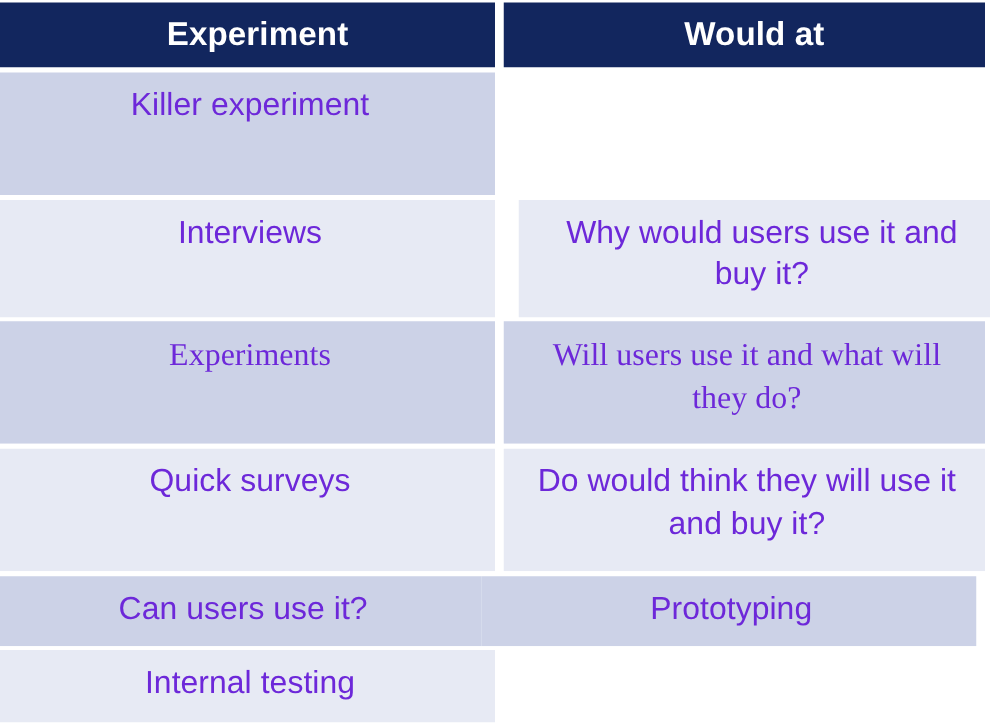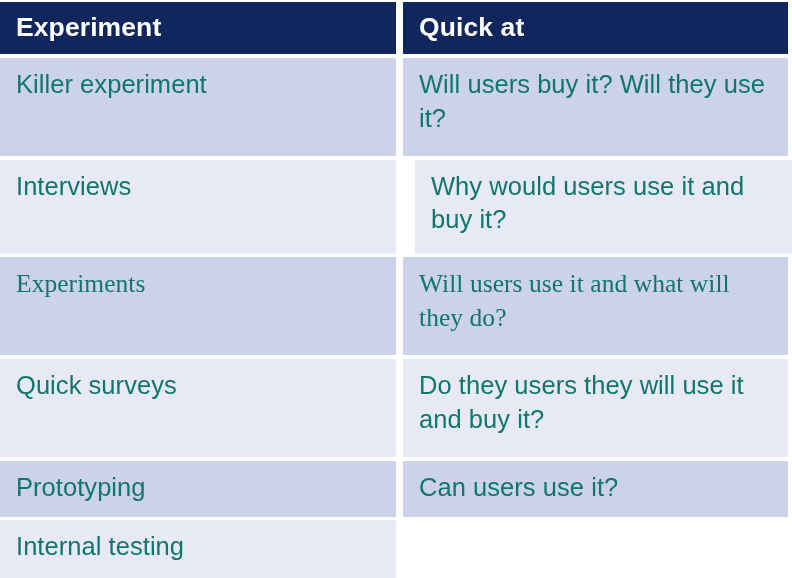--- a/index.html
+++ b/index.html
@@ -41,20 +41,21 @@
   .cell {
     box-sizing: border-box;
     display: flex;
     align-items: flex-start;
     overflow: hidden;
   }
 
   .cell-inner {
     display: block;
     width: 100%;
+    text-align: center;
   }
 
   
   .col-left {
     width: 396px;
     min-width: 396px;
     max-width: 396px;
     margin-right: 7px;
   }
   .col-right {
@@ -82,21 +83,21 @@
     line-height: 1.1;
     letter-spacing: 0.1px;
   }
 
   
   .body-row .cell {
     padding: 10px 12px 6px 16px;
     height: 100%;
   }
   .body-row .cell-inner {
-    color: #0f766e;
+    color: #6d28d9;
     font-size: 25.5px;
     line-height: 1.33;
     font-weight: normal;
     letter-spacing: 0.05px;
   }
 
   .shade-dark .cell { background: #ccd2e7; }
   .shade-light .cell { background: #e7eaf4; }
 
   .r1 { height: 102px; }
@@ -112,31 +113,28 @@
 <body>
 
 <div id="table-wrap">
   <div class="table">
 
     <div class="row header-row">
       <div class="cell col-left">
         <span class="cell-inner">Experiment</span>
       </div>
       <div class="cell col-right">
-        <span class="cell-inner">Quick at</span>
+        <span class="cell-inner">Would at</span>
       </div>
     </div>
     <div class="gap"></div>
 
     <div class="row body-row shade-dark r1">
       <div class="cell col-left">
         <span class="cell-inner">Killer experiment</span>
-      </div>
-      <div class="cell col-right">
-        <span class="cell-inner">Will users buy it? Will they use it?</span>
       </div>
     </div>
     <div class="gap"></div>
 
     <div class="row body-row shade-light r2">
       <div class="cell col-left">
         <span class="cell-inner">Interviews</span>
       </div>
       <div class="cell col-right">
         <span class="cell-inner">Why would users use it and buy it?</span>
@@ -152,31 +150,31 @@
         <span class="cell-inner">Will users use it and what will they do?</span>
       </div>
     </div>
     <div class="gap"></div>
 
     <div class="row body-row shade-light r4">
       <div class="cell col-left">
         <span class="cell-inner">Quick surveys</span>
       </div>
       <div class="cell col-right">
-        <span class="cell-inner">Do they users they will use it and buy it?</span>
+        <span class="cell-inner">Do would think they will use it and buy it?</span>
       </div>
     </div>
     <div class="gap"></div>
 
     <div class="row body-row shade-dark r5">
+      <div class="cell col-right">
+        <span class="cell-inner">Can users use it?</span>
+      </div>
       <div class="cell col-left">
         <span class="cell-inner">Prototyping</span>
-      </div>
-      <div class="cell col-right">
-        <span class="cell-inner">Can users use it?</span>
       </div>
     </div>
     <div class="gap"></div>
 
     <div class="row body-row shade-light r6">
       <div class="cell col-left">
         <span class="cell-inner">Internal testing</span>
       </div>
     </div>
 

